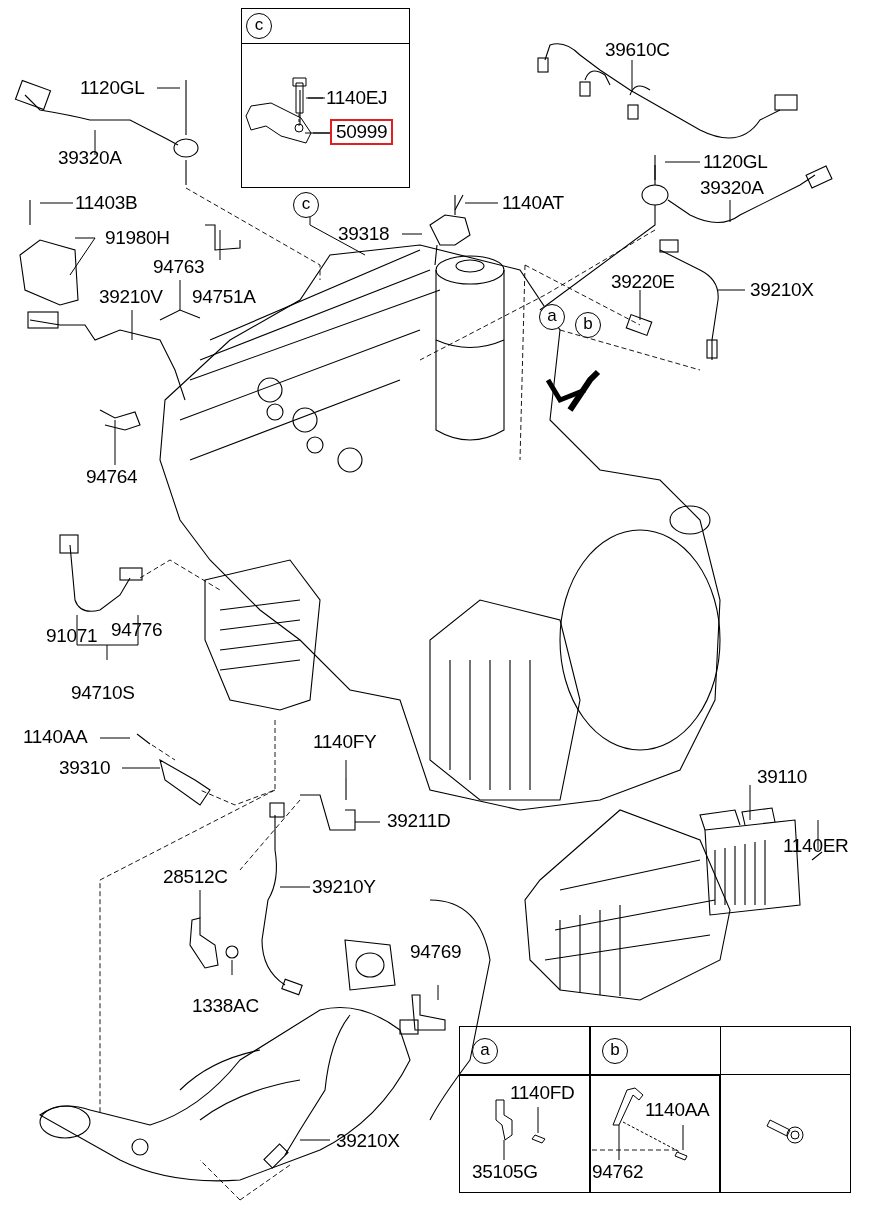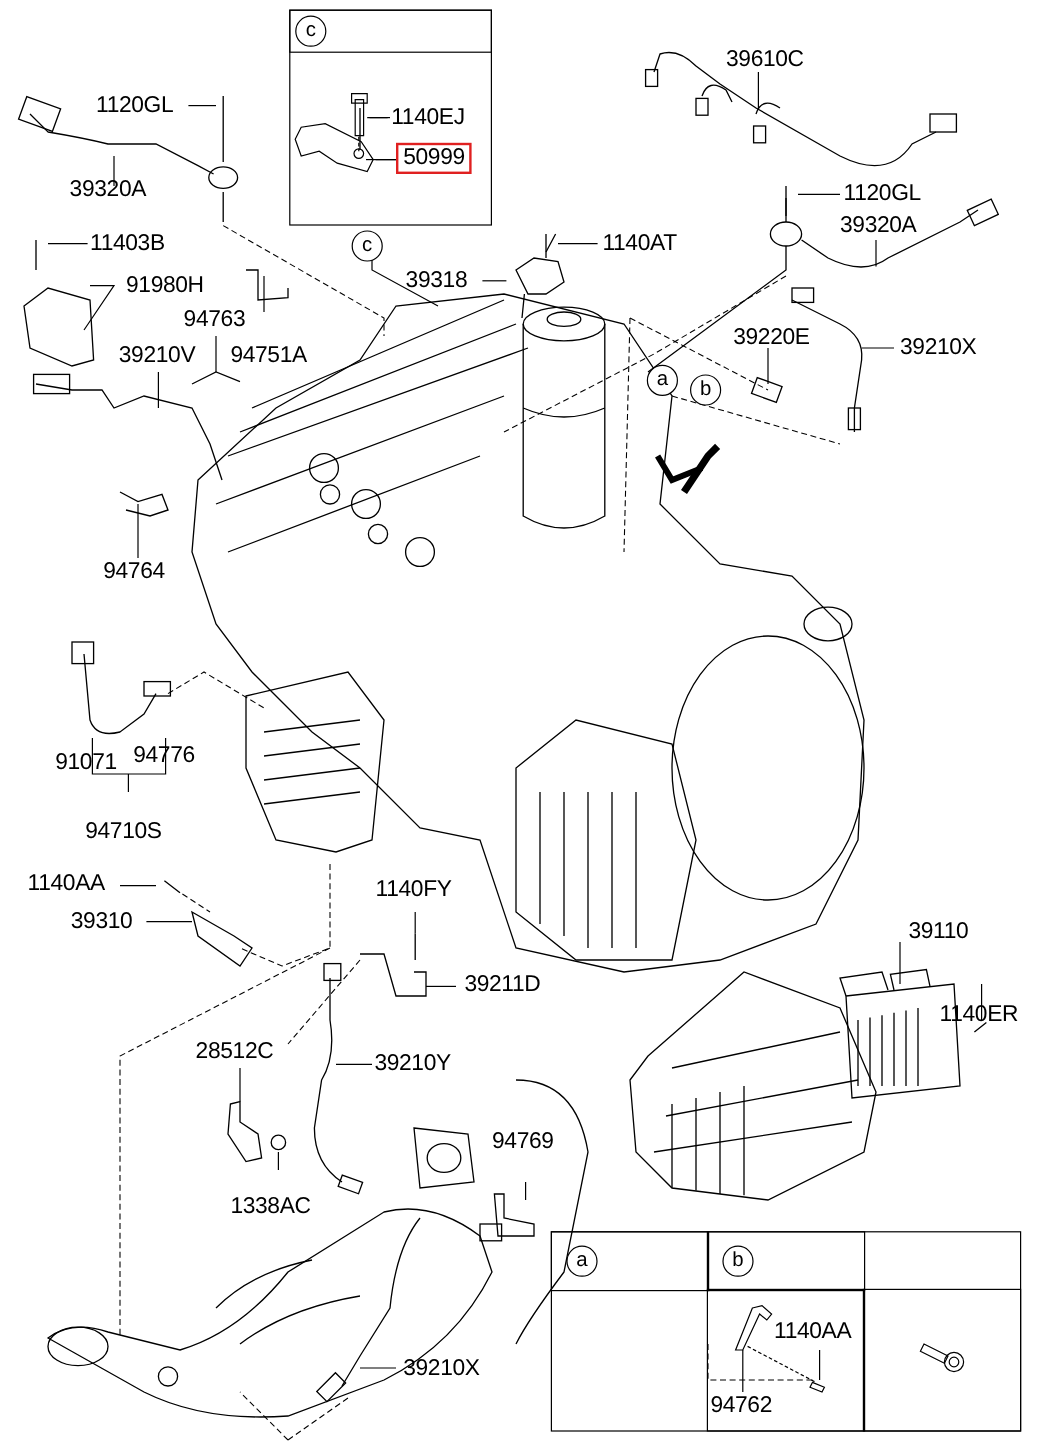--- a/index.html
+++ b/index.html
@@ -224,20 +224,30 @@
 <div class="lbl" style="left:192px;top:996px;">1338AC</div>
 <div class="lbl" style="left:336px;top:1131px;">39210X</div>
 
 <div class="box" style="left:459px;top:1026px;width:390px;height:165px;">
   <div class="cell" style="left:-1px;top:-1px;width:130px;height:48px;">
     <div class="circ" style="left:12px;top:11px;">a</div>
   </div>
   <div class="cell" style="left:129px;top:-1px;width:130px;height:48px;">
     <div class="circ" style="left:12px;top:11px;">b</div>
   </div>
+  <div class="cell" style="left:-1px;top:47px;width:130px;height:117px;">
+    <div class="lbl" style="left:50px;top:8px;">1140FD</div>
+    <div class="lbl" style="left:12px;top:87px;">35105G</div>
+    <svg style="position:absolute;left:30px;top:20px;width:70px;height:70px;" viewBox="0 0 70 70" fill="none" stroke="#000">
+      <path d="M6,5 L14,5 L14,20 L22,25 L22,40 L15,45 L12,30 L6,25 Z"></path>
+      <path d="M14,45 L14,65"></path>
+      <path d="M48,12 L48,38"></path>
+      <path d="M45,40 L55,44 L52,48 L42,44 Z"></path>
+    </svg>
+  </div>
   <div class="cell" style="left:129px;top:47px;width:130px;height:117px;">
     <div class="lbl" style="left:55px;top:25px;">1140AA</div>
     <div class="lbl" style="left:2px;top:87px;">94762</div>
     <svg style="position:absolute;left:15px;top:5px;width:110px;height:85px;" viewBox="0 0 110 85" fill="none" stroke="#000">
       <path d="M22,10 L30,8 L38,15 L34,20 L28,15 L14,45 L8,45 Z"></path>
       <path d="M14,45 L14,80"></path>
       <path d="M18,42 L75,72" stroke-dasharray="3,2"></path>
       <path d="M72,72 L82,76 L80,80 L70,76 Z"></path>
       <path d="M78,45 L78,70"></path>
     </svg>

